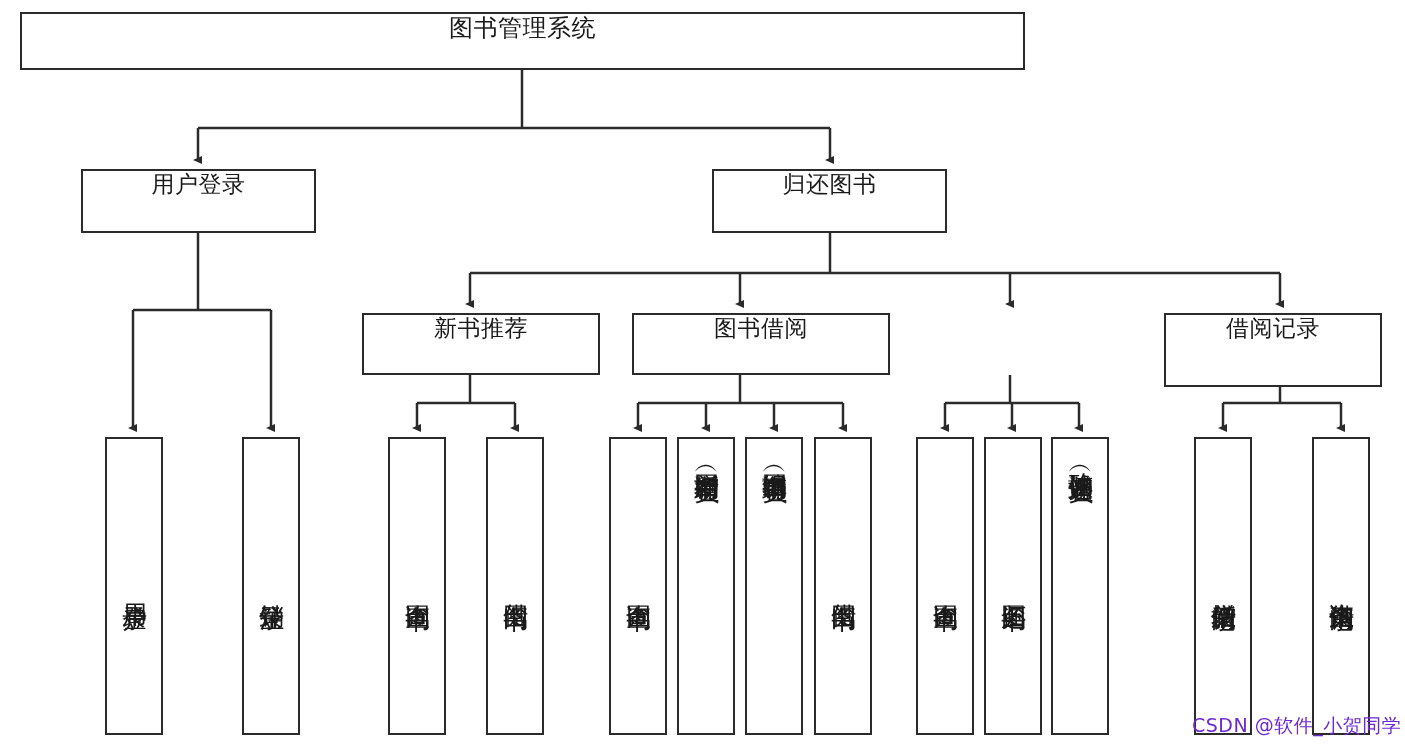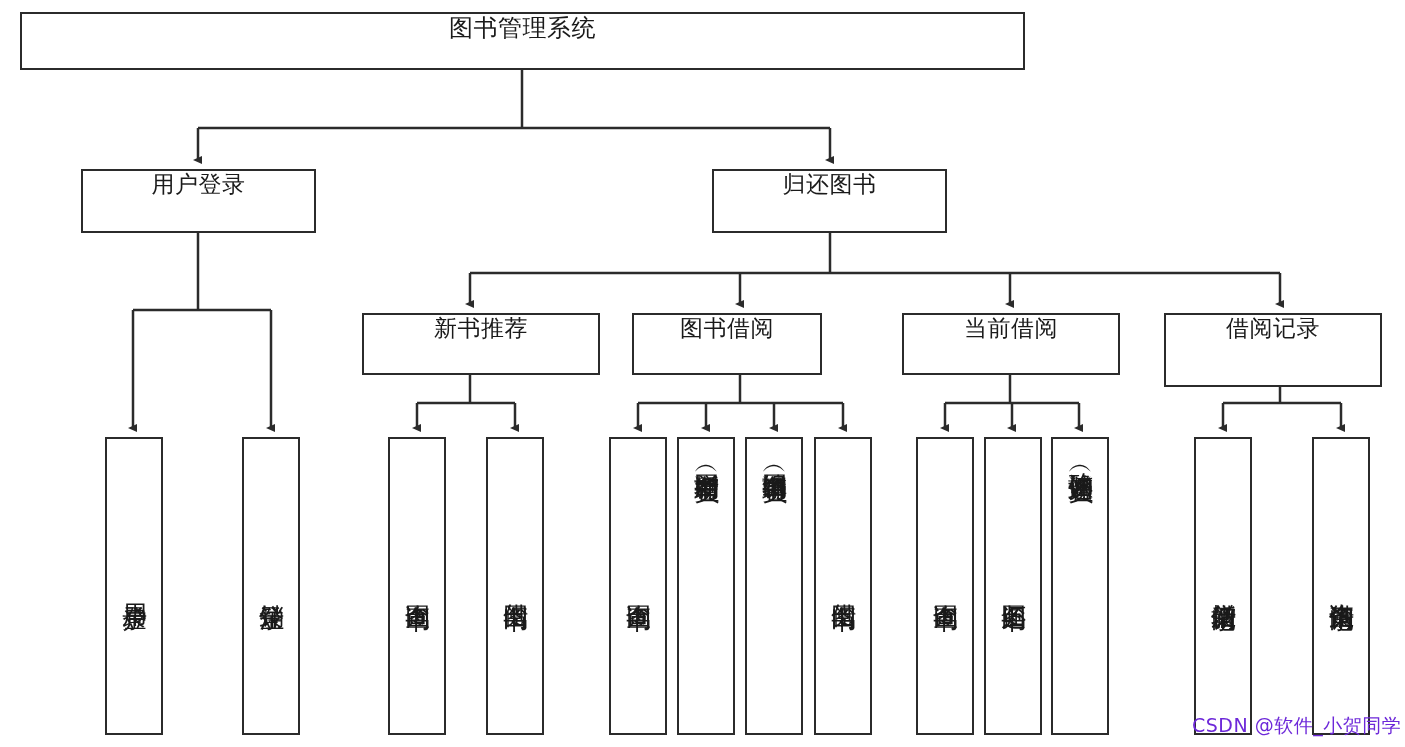--- a/index.html
+++ b/index.html
@@ -139,25 +139,22 @@
   <div class="node horiz" style="left:81px; top:169px; width:235px; height:64px;">
     <span class="label">用户登录</span>
   </div>
   <div class="node horiz" style="left:712px; top:169px; width:235px; height:64px;">
     <span class="label">归还图书</span>
   </div>
 
   <div class="node horiz" style="left:362px; top:313px; width:238px; height:62px;">
     <span class="label">新书推荐</span>
   </div>
-  <div class="node horiz" style="left:632px; top:313px; width:190px; height:62px;">
+  <div class="node horiz" style="left:632px; top:313px; width:258px; height:62px;">
     <span class="label">图书借阅</span>
-  </div>
-  <div class="node horiz" style="left:902px; top:313px; width:218px; height:62px;">
-    <span class="label">当前借阅</span>
   </div>
   <div class="node horiz" style="left:1164px; top:313px; width:218px; height:74px;">
     <span class="label">借阅记录</span>
   </div>
 
   <div class="node vert mid" style="left:105px; top:437px; width:58px; height:298px;">
     <span class="label">用户登录</span>
   </div>
   <div class="node vert mid" style="left:242px; top:437px; width:58px; height:298px;">
     <span class="label">注销登录</span>

